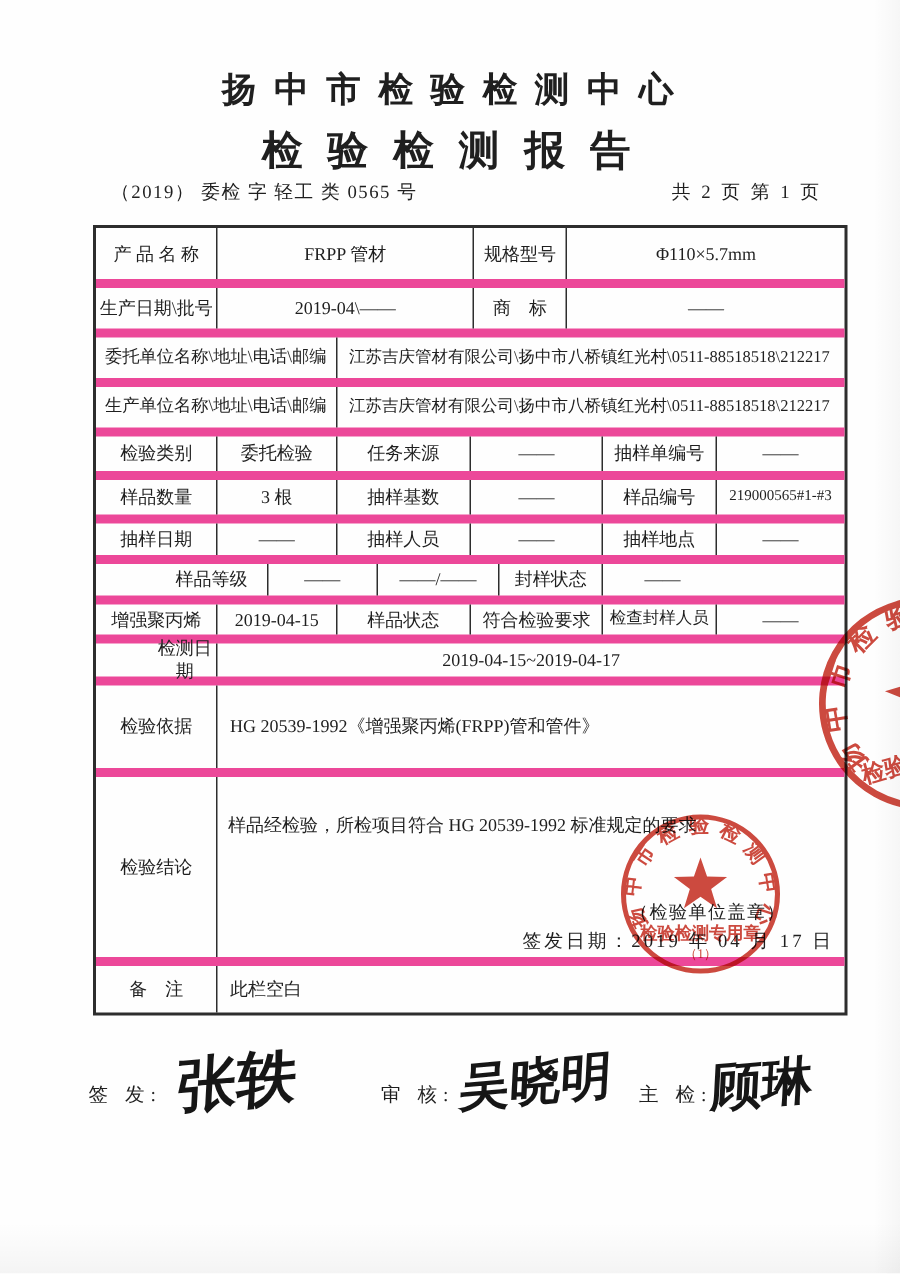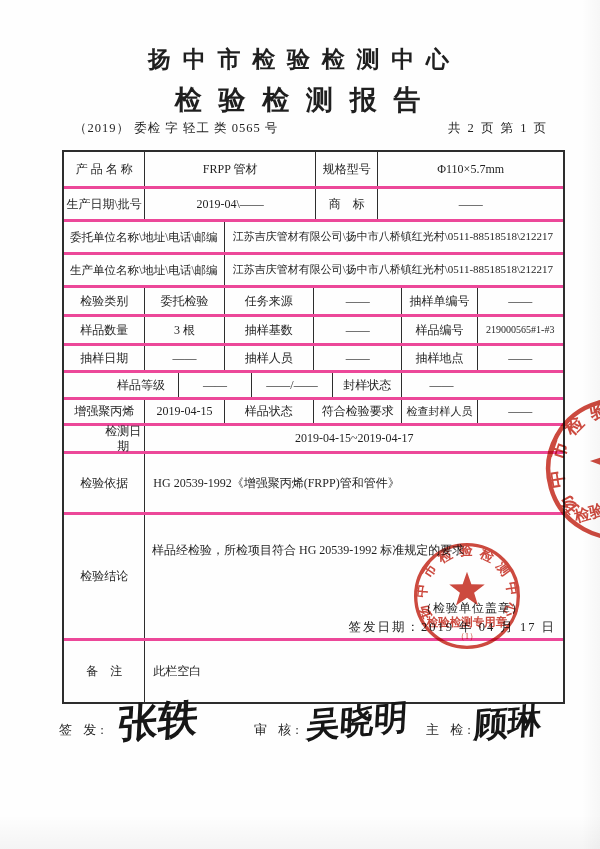--- a/index.html
+++ b/index.html
@@ -15,21 +15,21 @@
   .org-title{position:absolute;top:44px;left:0;width:100%;text-align:center;
     font-size:23px;font-weight:bold;letter-spacing:3px;}
   .report-title{position:absolute;top:82px;left:0;width:100%;text-align:center;
     font-size:27px;font-weight:bold;letter-spacing:5px;}
   .ref-no{position:absolute;top:120px;left:74px;font-size:12.5px;letter-spacing:1px;}
   .page-info{position:absolute;top:120px;right:52px;font-size:12.5px;letter-spacing:2px;}
 
   .report-table{position:absolute;left:62px;top:150px;width:503px;
     border:2px solid #2d2d2d;box-sizing:border-box;background:transparent;}
   .trow{display:flex;box-sizing:border-box;}
-  .trow + .trow{border-top:3px solid #ec4899;}
+  .trow + .trow{border-top:6px solid #ec4899;}
   .tcell{box-sizing:border-box;display:flex;align-items:center;justify-content:center;
     text-align:center;font-size:12px;line-height:1.25;padding:1px 2px;white-space:pre-wrap;}
   .tcell + .tcell{border-left:1px solid #2d2d2d;}
   .tcell.leftal{justify-content:flex-start;text-align:left;padding-left:8px;}
 
   .overlay{position:absolute;font-size:12px;}
   .conclusion-text{left:152px;top:542px;width:330px;}
   .seal-note{top:600px;right:76px;font-size:12px;letter-spacing:1px;}
   .issue-date{top:619px;right:44px;font-size:12.5px;letter-spacing:2px;}
 
@@ -120,21 +120,21 @@
       <div class="tcell" style="width: 83.9%;">2019-04-15~2019-04-17</div>
     </div>
     <div class="trow" style="height: 61px;">
       <div class="tcell" style="width: 16.1%;">检验依据</div>
       <div class="tcell leftal" style="width: 83.9%;">HG 20539-1992《增强聚丙烯(FRPP)管和管件》</div>
     </div>
     <div class="trow" style="height: 126px;">
       <div class="tcell" style="width: 16.1%;">检验结论</div>
       <div class="tcell" style="width: 83.9%;"></div>
     </div>
-    <div class="trow" style="height: 64px;">
+    <div class="trow" style="height: 37px;">
       <div class="tcell" style="width: 16.1%;">备　注</div>
       <div class="tcell leftal" style="width: 83.9%;">此栏空白</div>
     </div>
   </div>
 
 <div class="overlay conclusion-text">样品经检验，所检项目符合 HG 20539-1992 标准规定的要求</div>
 <div class="overlay seal-note">（检验单位盖章）</div>
 <div class="overlay issue-date"><span>签发日期：</span><span>2019 年 04 月 17 日</span></div>
 
 <div class="sig-row">

